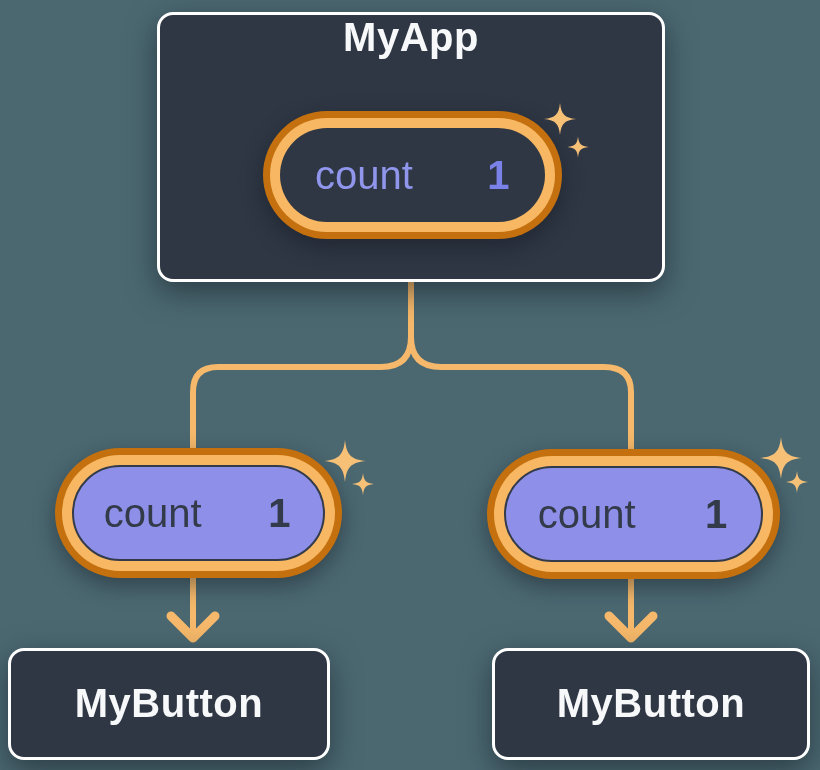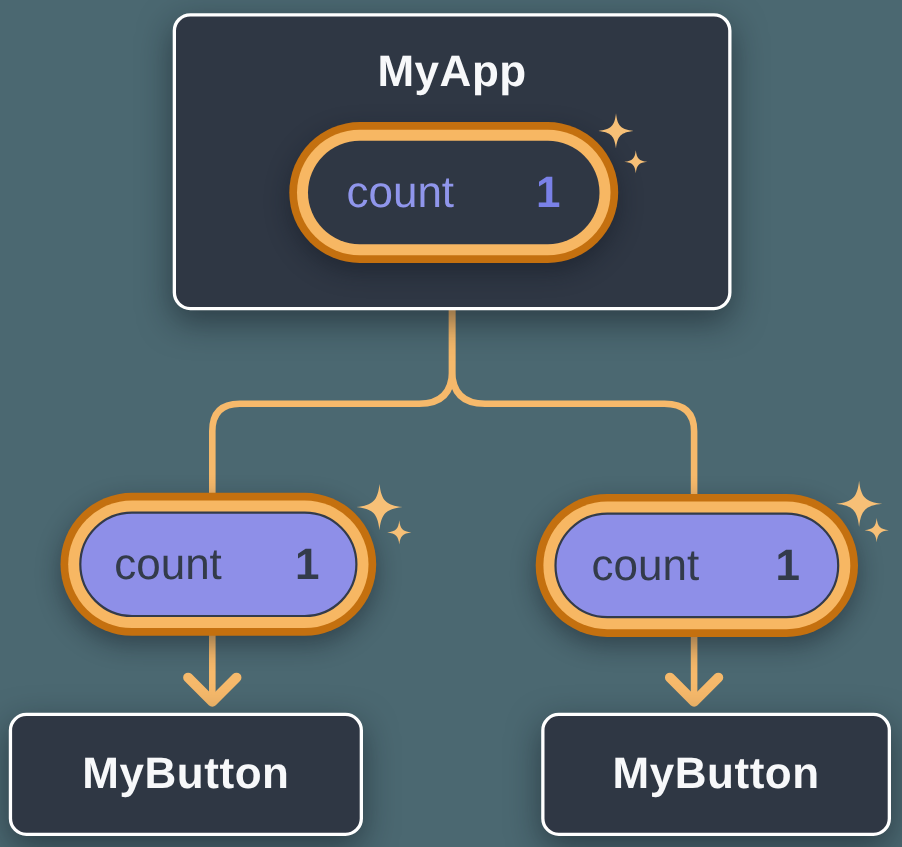--- a/index.html
+++ b/index.html
@@ -20,21 +20,21 @@
     border-radius:16px;
     box-shadow:0 10px 30px rgba(14,20,28,.50);
   }
   .node-app{left:157px;top:12px;width:508px;height:270px;}
   .node-btn-left{left:8px;top:648px;width:322px;height:112px;}
   .node-btn-right{left:492px;top:648px;width:318px;height:112px;}
   .node-title{
     text-align:center;color:var(--textLight,#F7F8FA);
     font-size:40px;font-weight:600;letter-spacing:.5px;
   }
-  .node-app .node-title{margin-top:28px;}
+  .node-app .node-title{}
   .node-btn-left .node-title,.node-btn-right .node-title{line-height:104px;}
 
   
   .pill{
     position:absolute;z-index:3;box-sizing:border-box;
     background:var(--orangeDark,#C4700F);
     border-radius:999px;padding:7px;
     box-shadow:0 8px 22px rgba(14,20,28,.42);
   }
   .pill-amber{background:var(--amber,#F7B763);border-radius:999px;padding:10px;height:100%;box-sizing:border-box;}

